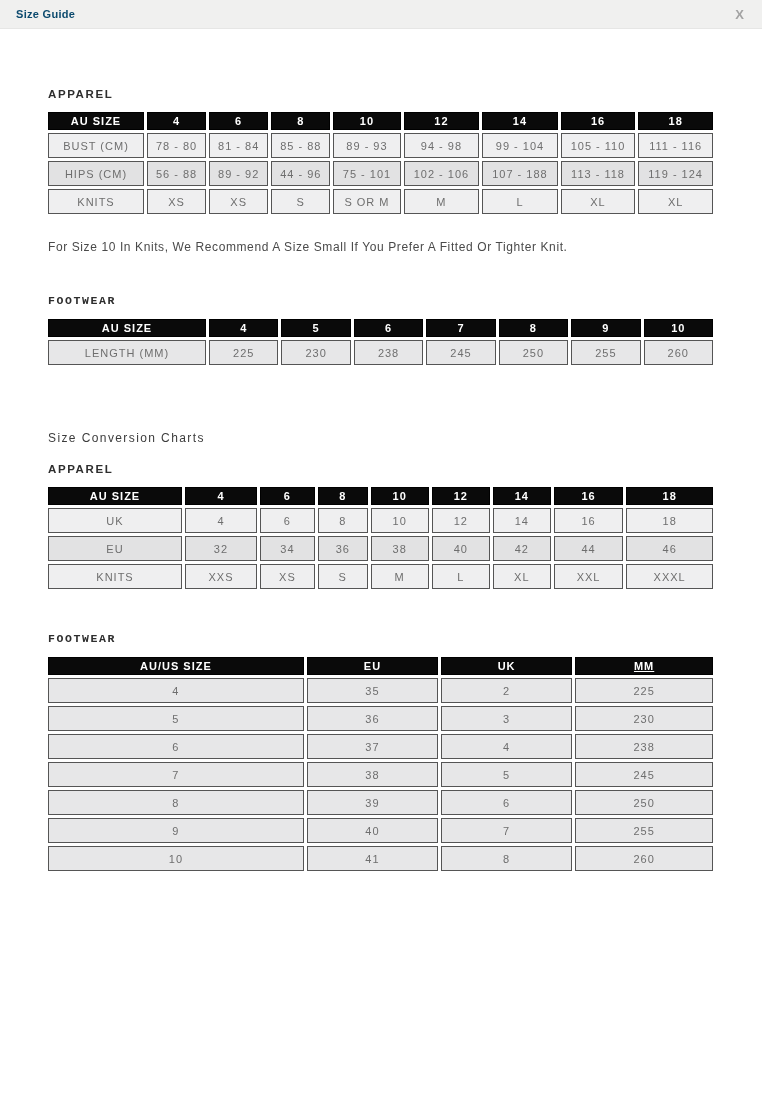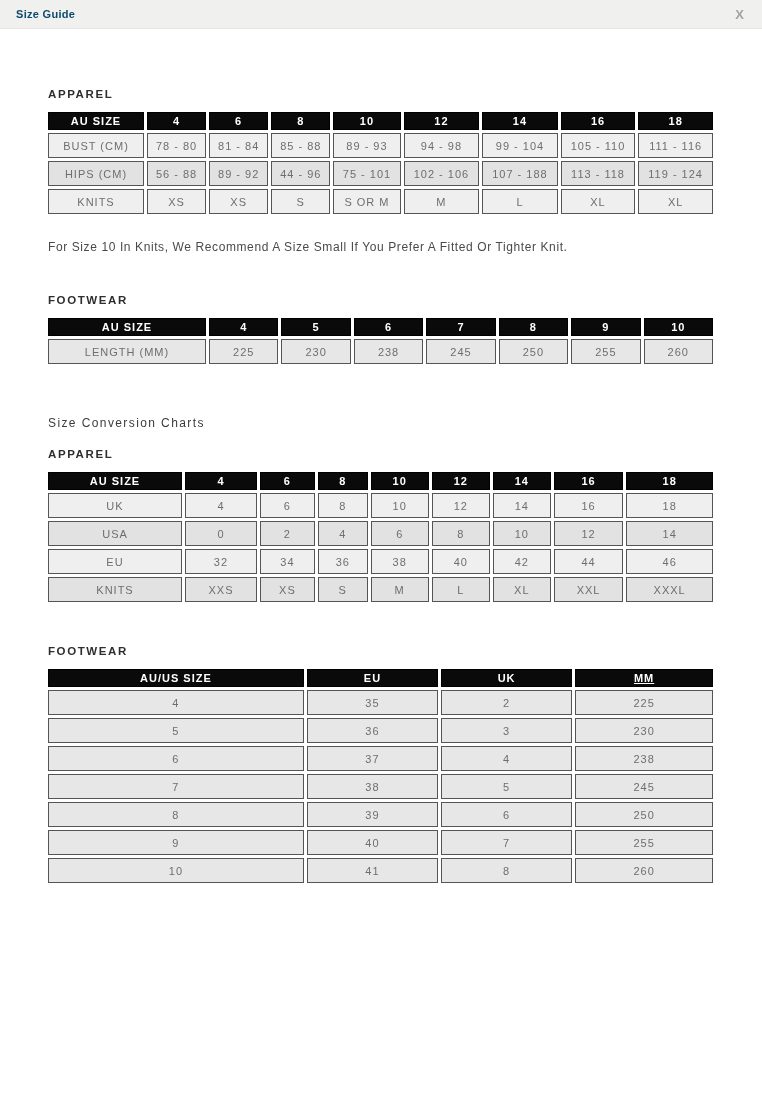--- a/index.html
+++ b/index.html
@@ -45,22 +45,22 @@
     color: #3c3c3c;
     letter-spacing: 1.4px;
   }
   .table-label {
     font-size: 11.5px;
     font-weight: 700;
     color: #2e2e2e;
     letter-spacing: 1.6px;
     margin-top: 18px;
   }
-  .mt-lg { margin-top: 40px; }
-  .mt-xl { margin-top: 49px; }
+  .mt-lg { margin-top: 40px; font-family: Liberation Mono, monospace; }
+  .mt-xl { margin-top: 63px; }
 
   .note {
     margin-top: 23px;
     font-size: 12px;
     color: #4a4a4a;
     letter-spacing: 0.6px;
   }
 
   
   .tbl { margin-top: 9px; }
@@ -231,31 +231,20 @@
               <td>4</td>
               <td>6</td>
               <td>8</td>
               <td>10</td>
               <td>12</td>
               <td>14</td>
               <td>16</td>
               <td>18</td>
             </tr>
             <tr>
-              <td>USA</td>
-              <td>0</td>
-              <td>2</td>
-              <td>4</td>
-              <td>6</td>
-              <td>8</td>
-              <td>10</td>
-              <td>12</td>
-              <td>14</td>
-            </tr>
-            <tr>
               <td>EU</td>
               <td>32</td>
               <td>34</td>
               <td>36</td>
               <td>38</td>
               <td>40</td>
               <td>42</td>
               <td>44</td>
               <td>46</td>
             </tr>

